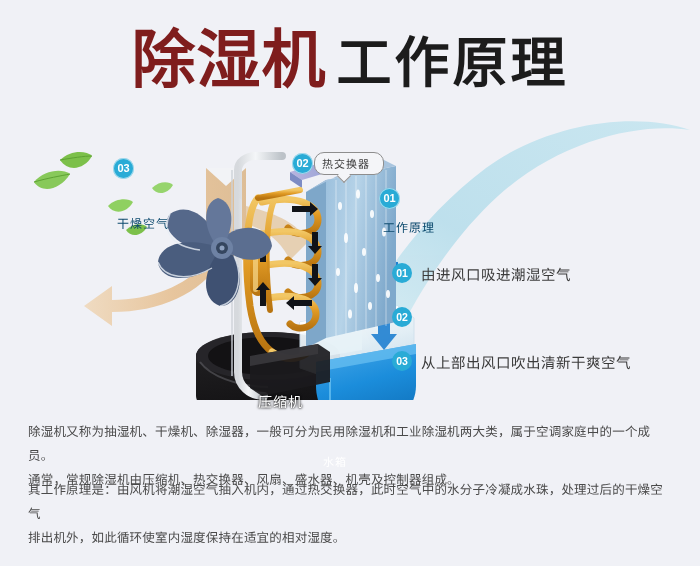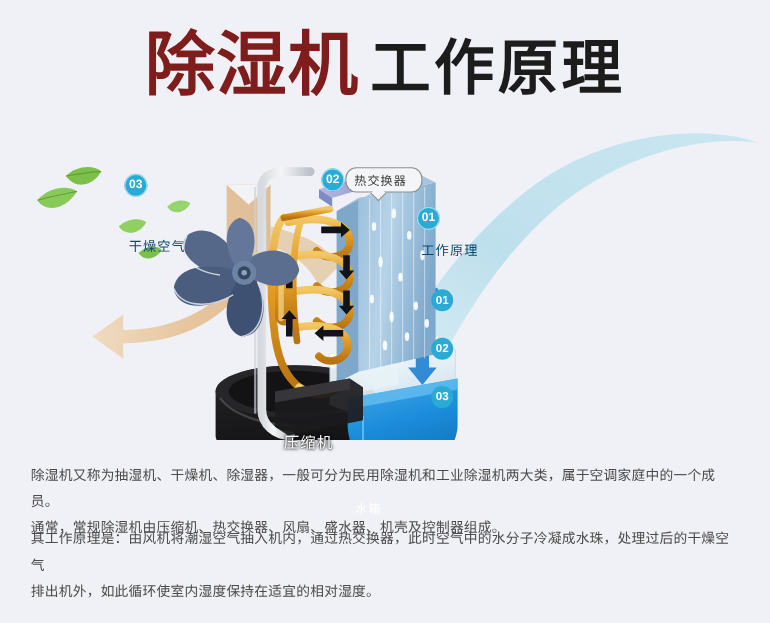--- a/index.html
+++ b/index.html
@@ -361,26 +361,28 @@
     <div class="dlabel dry">干燥空气</div>
     <div class="dlabel humid">工作原理</div>
     <div class="callout">热交换器</div>
     <div class="compressor-tag">压缩机</div>
     <div class="tank-tag">水箱</div>
   </div>
 
   <div class="legend">
     <div class="legend-row">
       <span class="legend-badge">01</span>
+      <span class="legend-text">由进风口吸进潮湿空气</span>
     </div>
     <div class="legend-row">
       <span class="legend-badge">02</span>
     </div>
     <div class="legend-row">
       <span class="legend-badge">03</span>
+      <span class="legend-text">从上部出风口吹出清新干爽空气</span>
     </div>
   </div>
 
   <div class="copy p2">
     <p>其工作原理是：由风机将潮湿空气抽入机内，通过热交换器，此时空气中的水分子冷凝成水珠，处理过后的干燥空气</p>
     <p>排出机外，如此循环使室内湿度保持在适宜的相对湿度。</p>
   </div>
   <div class="copy p1">
     <p>除湿机又称为抽湿机、干燥机、除湿器，一般可分为民用除湿机和工业除湿机两大类，属于空调家庭中的一个成员。</p>
     <p>通常，常规除湿机由压缩机、热交换器、风扇、盛水器、机壳及控制器组成。</p>

